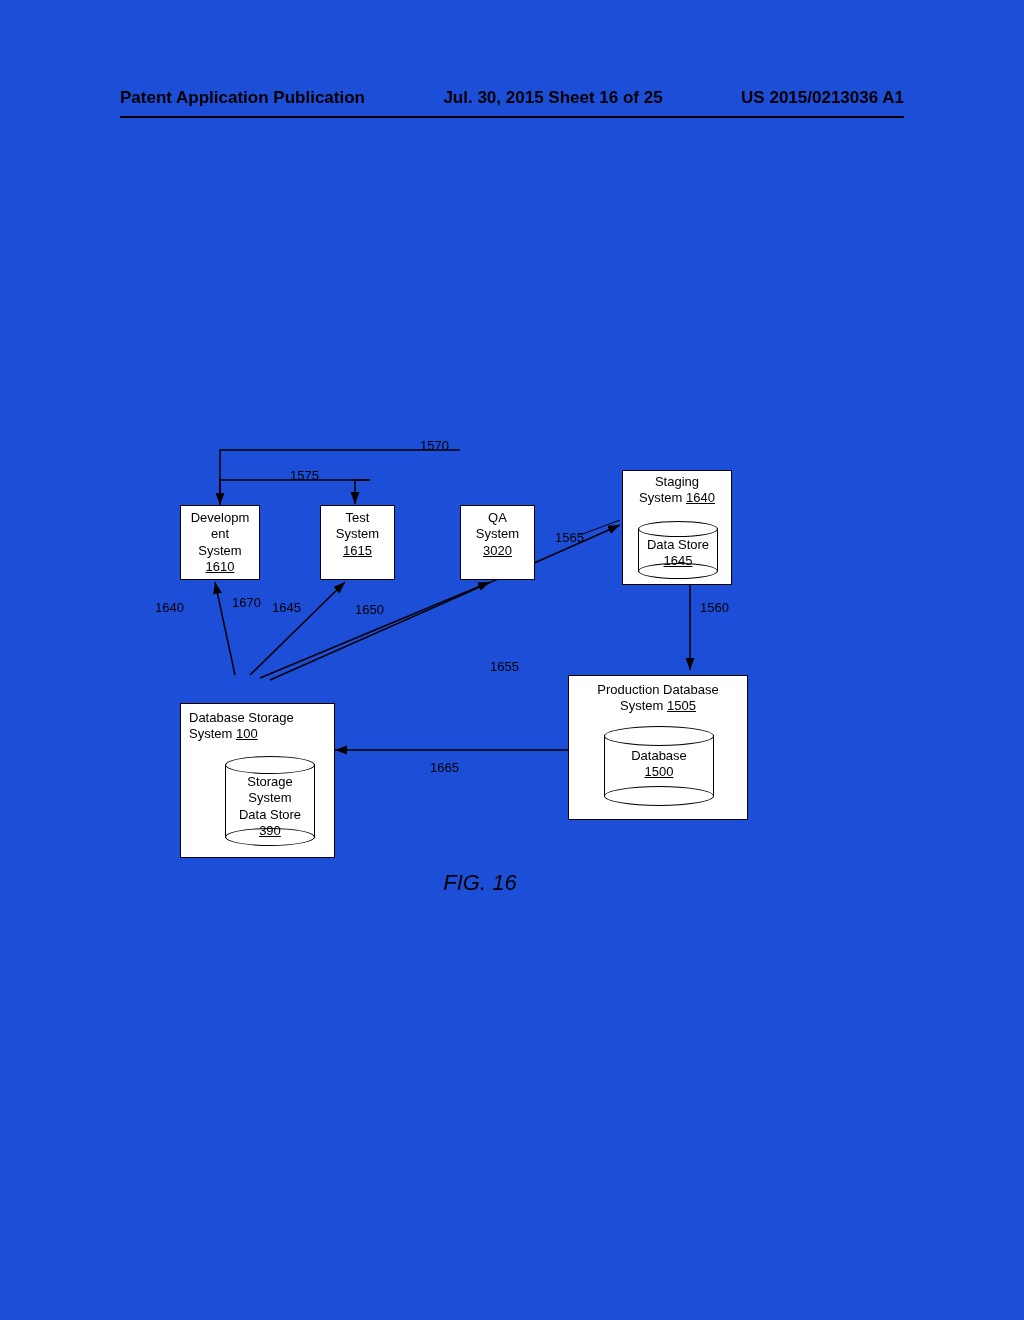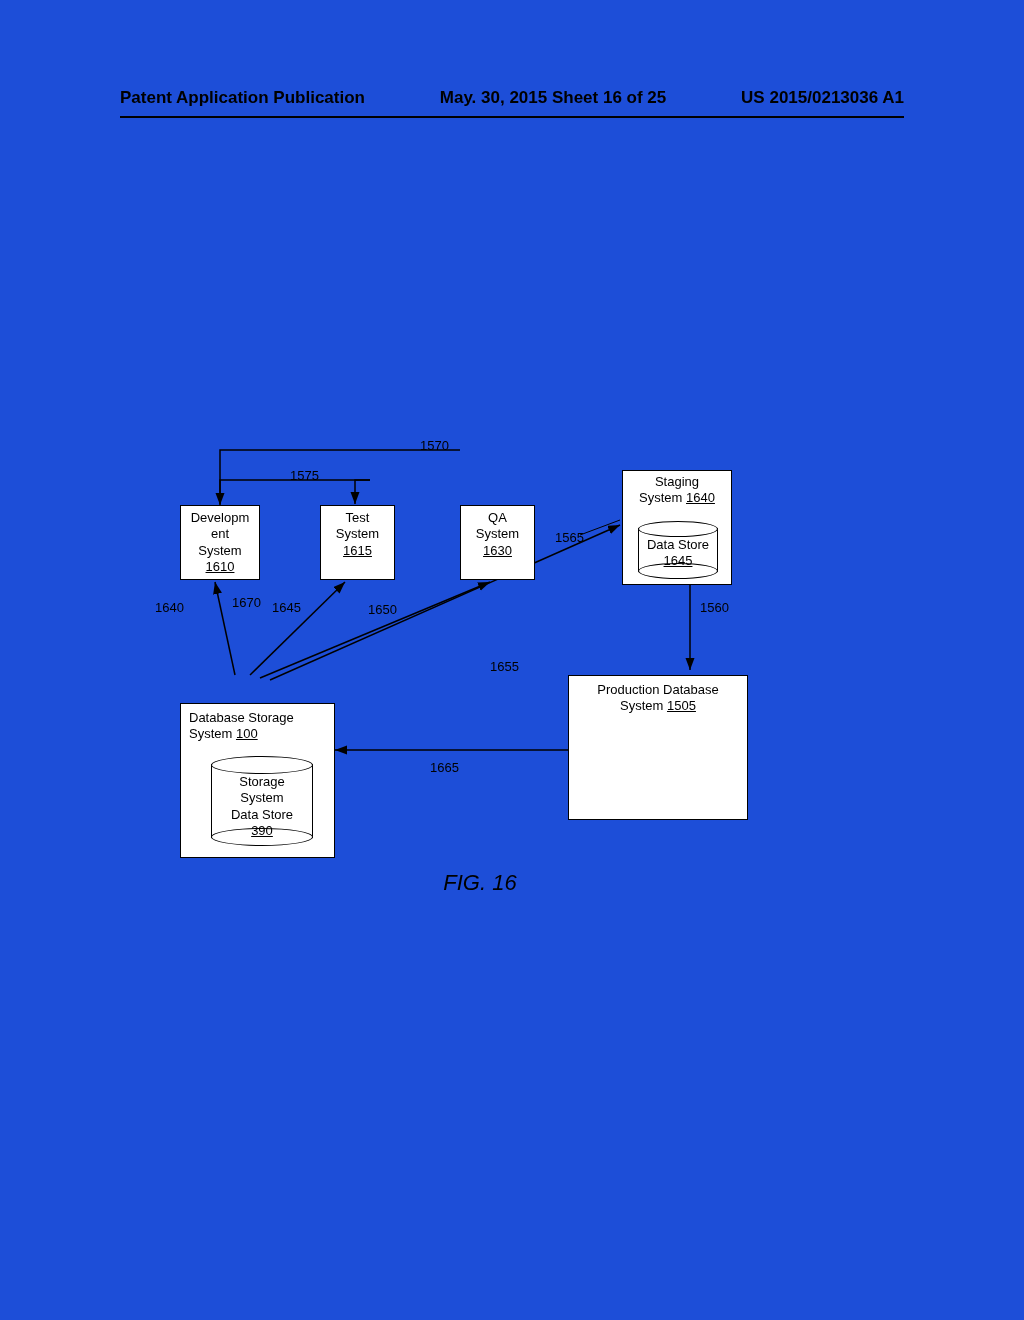--- a/index.html
+++ b/index.html
@@ -106,21 +106,21 @@
     pointer-events: none;
   }
 </style>
 </head>
 <body>
 
 <div class="page">
 
   <div class="header">
     <span>Patent Application Publication</span>
-    <span>May. 30, 2015  Sheet 16 of 25</span>
+    <span>Jul. 30, 2015  Sheet 16 of 25</span>
     <span>US 2015/0213036 A1</span>
   </div>
   <div class="header-rule"></div>
 
   <div class="figure-area">
 
     <svg class="arrows" viewBox="0 0 640 480">
       <defs>
         <marker id="ah" markerWidth="10" markerHeight="10" refX="8" refY="3" orient="auto">
           <path d="M0,0 L8,3 L0,6 Z" fill="#000"></path>
@@ -152,21 +152,21 @@
 
     <div class="box" style="left:160px; top:85px; width:75px; height:75px;">
       <span style="white-space:pre-line;">Test
 System</span><br>
       <span class="refnum">1615</span>
     </div>
 
     <div class="box" style="left:300px; top:85px; width:75px; height:75px;">
       <span style="white-space:pre-line;">QA
 System</span><br>
-      <span class="refnum">1630</span>
+      <span class="refnum">3020</span>
     </div>
 
     <div class="box" style="left:462px; top:50px; width:110px; height:115px; padding:4px 4px;">
       <div style="position:absolute; left:0; right:0; top:3px; text-align:center;">
         <span style="white-space:pre-line;">Staging
 System</span>
         <span class="refnum">1640</span>
       </div>
 
       <div class="cyl" style="left:15px; top:50px; width:80px; height:58px;">
@@ -180,50 +180,59 @@
       </div>
     </div>
 
     <div class="box" style="left:20px; top:255px; width:155px; height:155px; text-align:left; padding:6px 8px;margin-top:28px;">
       <div>
         <span style="white-space:pre-line;">Database Storage
 System</span>
         <span class="refnum">100</span>
       </div>
 
-      <div class="cyl" style="left:30px; top:52px; width:102px; height:90px;">
+      <div class="cyl" style="left:44px; top:52px; width:90px; height:90px;">
         <div class="body" style="top:8px; bottom:8px;"></div>
         <div class="bot" style="height:16px; bottom:0;"></div>
         <div class="top" style="height:16px; top:0;"></div>
         <div class="text" style="top:18px;">
           <span style="white-space:pre-line;">Storage
 System
 Data Store</span><br>
           <span class="refnum">390</span>
         </div>
       </div>
     </div>
 
     <div class="box" style="left:408px; top:255px; width:180px; height:145px; padding:6px 8px;">
       <div style="text-align:center;">
         <span style="white-space:pre-line;">Production Database
 System</span>
         <span class="refnum">1505</span>
       </div>
 
+      <div class="cyl" style="left:35px; top:50px; width:110px; height:80px;">
+        <div class="body" style="top:9px; bottom:9px;"></div>
+        <div class="bot" style="height:18px; bottom:0;"></div>
+        <div class="top" style="height:18px; top:0;"></div>
+        <div class="text" style="top:22px;">
+          <span>Database</span><br>
+          <span class="refnum">1500</span>
+        </div>
+      </div>
     </div>
 
     <div class="label-overlay" style="left:260px; top:18px;">1570</div>
     <div class="label-overlay" style="left:130px; top:48px;">1575</div>
     <div class="label-overlay" style="left:395px; top:110px;">1565</div>
 
     <div class="label-overlay" style="left:-5px; top:180px;">1640</div>
     <div class="label-overlay" style="left:72px; top:175px;">1670</div>
     <div class="label-overlay" style="left:112px; top:180px;">1645</div>
-    <div class="label-overlay" style="left:208px; top:182px;">1650</div>
+    <div class="label-overlay" style="left:195px; top:182px;">1650</div>
     <div class="label-overlay" style="left:330px; top:200px;margin-top:39px;">1655</div>
     <div class="label-overlay" style="left:540px; top:180px;">1560</div>
     <div class="label-overlay" style="left:270px; top:340px;">1665</div>
 
     <div class="caption" style="top:450px;">FIG. 16</div>
 
   </div>
 
 </div>
 

